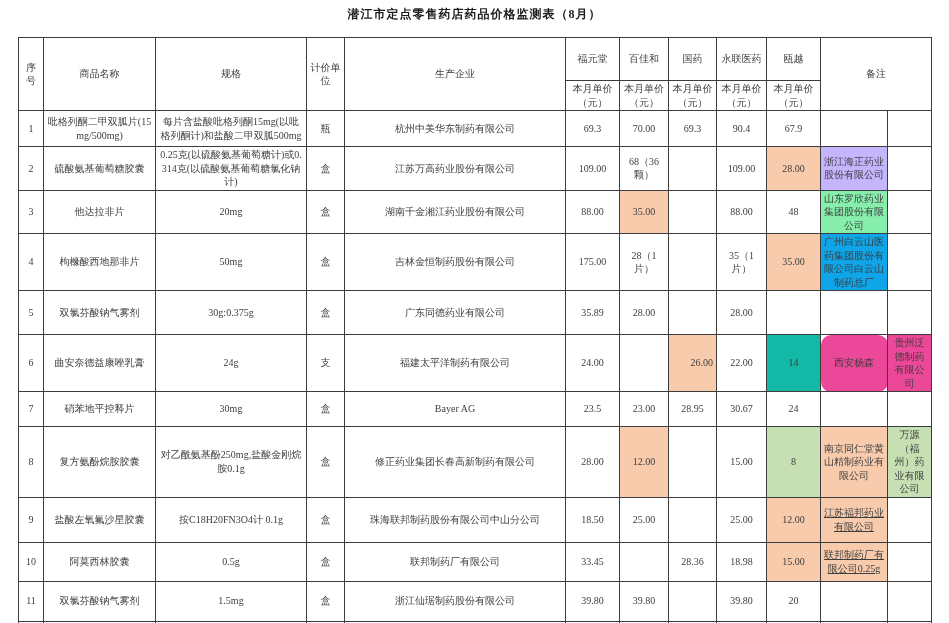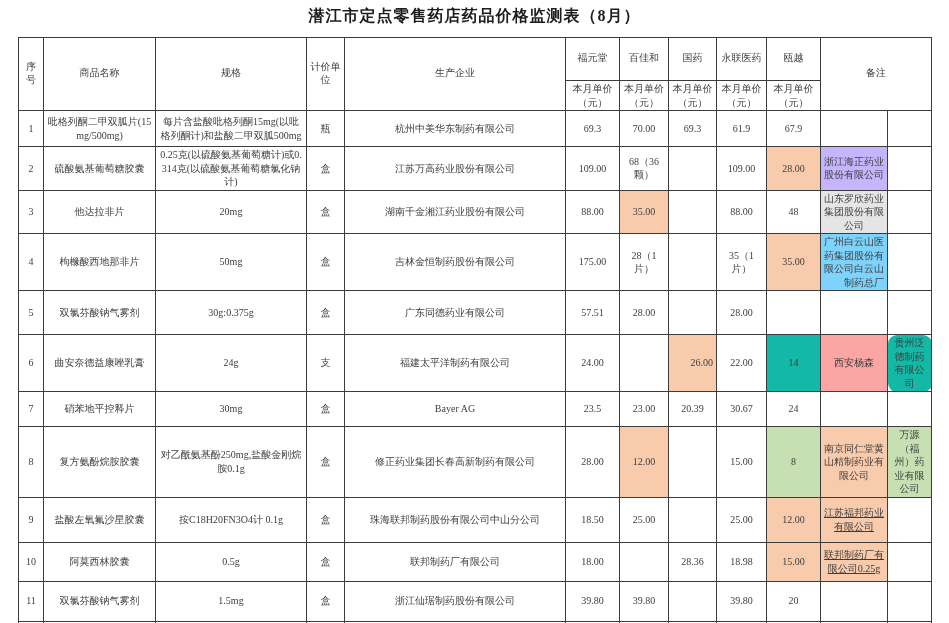--- a/index.html
+++ b/index.html
@@ -3,39 +3,39 @@
 <meta charset="utf-8">
 <style>
   html,body{margin:0;padding:0;}
   body{
     width:949px;height:623px;background:#ffffff;position:relative;
     font-family:"Liberation Serif","DejaVu Serif",serif;
     color:#3d3d3d;
   }
   .title{
     position:absolute;top:6px;left:0;width:949px;margin:0;
-    text-align:center;font-size:16px;font-weight:bold;color:#1d1d1d;
+    text-align:center;font-size:12px;font-weight:bold;color:#1d1d1d;
     letter-spacing:1px;
   }
   table.grid{
     position:absolute;left:18px;top:37px;width:913px;
     border-collapse:collapse;table-layout:fixed;
     font-size:10px;line-height:1.35;color:#3d3d3d;
   }
   table.grid th, table.grid td{
     border:1px solid #3c3c3c;
     padding:1px 3px;
     vertical-align:middle;
     text-align:center;
     font-weight:normal;
     word-break:break-all;
     overflow:hidden;
   }
   td.c-left{text-align:left;padding-left:4px;}
-  tr.hr1{height:43px;font-family:Liberation Mono, monospace;}
+  tr.hr1{height:43px;}
   tr.hr2{height:27px;}
 </style>
 </head>
 <body>
 
 <div class="page">
   <h1 class="title">潜江市定点零售药店药品价格监测表（8月）</h1>
 
   <table class="grid">
     <colgroup>
@@ -77,21 +77,21 @@
     <tbody>
         <tr style="height: 36px;">
           <td>1</td>
           <td class="c-left">吡格列酮二甲双胍片(15mg/500mg)</td>
           <td class="c-left">每片含盐酸吡格列酮15mg(以吡格列酮计)和盐酸二甲双胍500mg</td>
           <td>瓶</td>
           <td class="c-left">杭州中美华东制药有限公司</td>
           <td>69.3</td>
           <td>70.00</td>
           <td>69.3</td>
-          <td>61.9</td>
+          <td>90.4</td>
           <td>67.9</td>
           <td></td>
           <td></td>
         </tr>
         <tr style="height: 42px;">
           <td>2</td>
           <td class="c-left">硫酸氨基葡萄糖胶囊</td>
           <td class="c-left">0.25克(以硫酸氨基葡萄糖计)或0.314克(以硫酸氨基葡萄糖氯化钠计)</td>
           <td>盒</td>
           <td class="c-left">江苏万高药业股份有限公司</td>
@@ -107,74 +107,74 @@
           <td>3</td>
           <td class="c-left">他达拉非片</td>
           <td class="c-left">20mg</td>
           <td>盒</td>
           <td class="c-left">湖南千金湘江药业股份有限公司</td>
           <td>88.00</td>
           <td style="background: rgb(248, 203, 173);">35.00</td>
           <td></td>
           <td>88.00</td>
           <td>48</td>
-          <td style="background: #e5e5e5;">山东罗欣药业集团股份有限公司</td>
+          <td style="background: #86efac;">山东罗欣药业集团股份有限公司</td>
           <td></td>
         </tr>
         <tr style="height: 50px;">
           <td>4</td>
           <td class="c-left">枸橼酸西地那非片</td>
           <td class="c-left">50mg</td>
           <td>盒</td>
           <td class="c-left">吉林金恒制药股份有限公司</td>
           <td>175.00</td>
           <td>28（1片）</td>
           <td></td>
           <td>35（1片）</td>
           <td style="background: rgb(248, 203, 173);">35.00</td>
-          <td style="background: #7dd3fc; text-align: right;">广州白云山医药集团股份有限公司白云山制药总厂</td>
+          <td style="background: #0ea5e9;">广州白云山医药集团股份有限公司白云山制药总厂</td>
           <td></td>
         </tr>
         <tr style="height: 44px;">
           <td>5</td>
           <td class="c-left">双氯芬酸钠气雾剂</td>
           <td class="c-left">30g:0.375g</td>
           <td>盒</td>
           <td class="c-left">广东同德药业有限公司</td>
-          <td>57.51</td>
+          <td>35.89</td>
           <td>28.00</td>
           <td></td>
           <td>28.00</td>
           <td></td>
           <td></td>
           <td></td>
         </tr>
         <tr style="height: 46px;">
           <td>6</td>
           <td class="c-left">曲安奈德益康唑乳膏</td>
           <td class="c-left">24g</td>
           <td>支</td>
           <td class="c-left">福建太平洋制药有限公司</td>
           <td>24.00</td>
           <td></td>
           <td style="background: rgb(248, 203, 173); text-align: right;">26.00</td>
           <td>22.00</td>
           <td style="background: #14b8a6;">14</td>
-          <td style="background: #fca5a5;">西安杨森</td>
-          <td style="background: #14b8a6; border-radius: 9px;">贵州泛德制药有限公司</td>
+          <td style="background: #ec4899; border-radius: 10px;">西安杨森</td>
+          <td style="background: #ec4899;">贵州泛德制药有限公司</td>
         </tr>
         <tr style="height: 35px;">
           <td>7</td>
           <td class="c-left">硝苯地平控释片</td>
           <td class="c-left">30mg</td>
           <td>盒</td>
           <td class="c-left">Bayer AG</td>
           <td>23.5</td>
           <td>23.00</td>
-          <td>20.39</td>
+          <td>28.95</td>
           <td>30.67</td>
           <td>24</td>
           <td></td>
           <td></td>
         </tr>
         <tr style="height: 41px;">
           <td>8</td>
           <td class="c-left">复方氨酚烷胺胶囊</td>
           <td class="c-left">对乙酰氨基酚250mg,盐酸金刚烷胺0.1g</td>
           <td>盒</td>
@@ -200,21 +200,21 @@
           <td style="background: rgb(248, 203, 173);">12.00</td>
           <td style="background: rgb(248, 203, 173); text-decoration: underline;">江苏福邦药业有限公司</td>
           <td></td>
         </tr>
         <tr style="height: 39px;">
           <td>10</td>
           <td class="c-left">阿莫西林胶囊</td>
           <td class="c-left">0.5g</td>
           <td>盒</td>
           <td class="c-left">联邦制药厂有限公司</td>
-          <td>18.00</td>
+          <td>33.45</td>
           <td></td>
           <td>28.36</td>
           <td>18.98</td>
           <td style="background: rgb(248, 203, 173);">15.00</td>
           <td style="background: rgb(248, 203, 173); text-decoration: underline;">联邦制药厂有限公司0.25g</td>
           <td></td>
         </tr>
         <tr style="height: 40px;">
           <td>11</td>
           <td class="c-left">双氯芬酸钠气雾剂</td>

